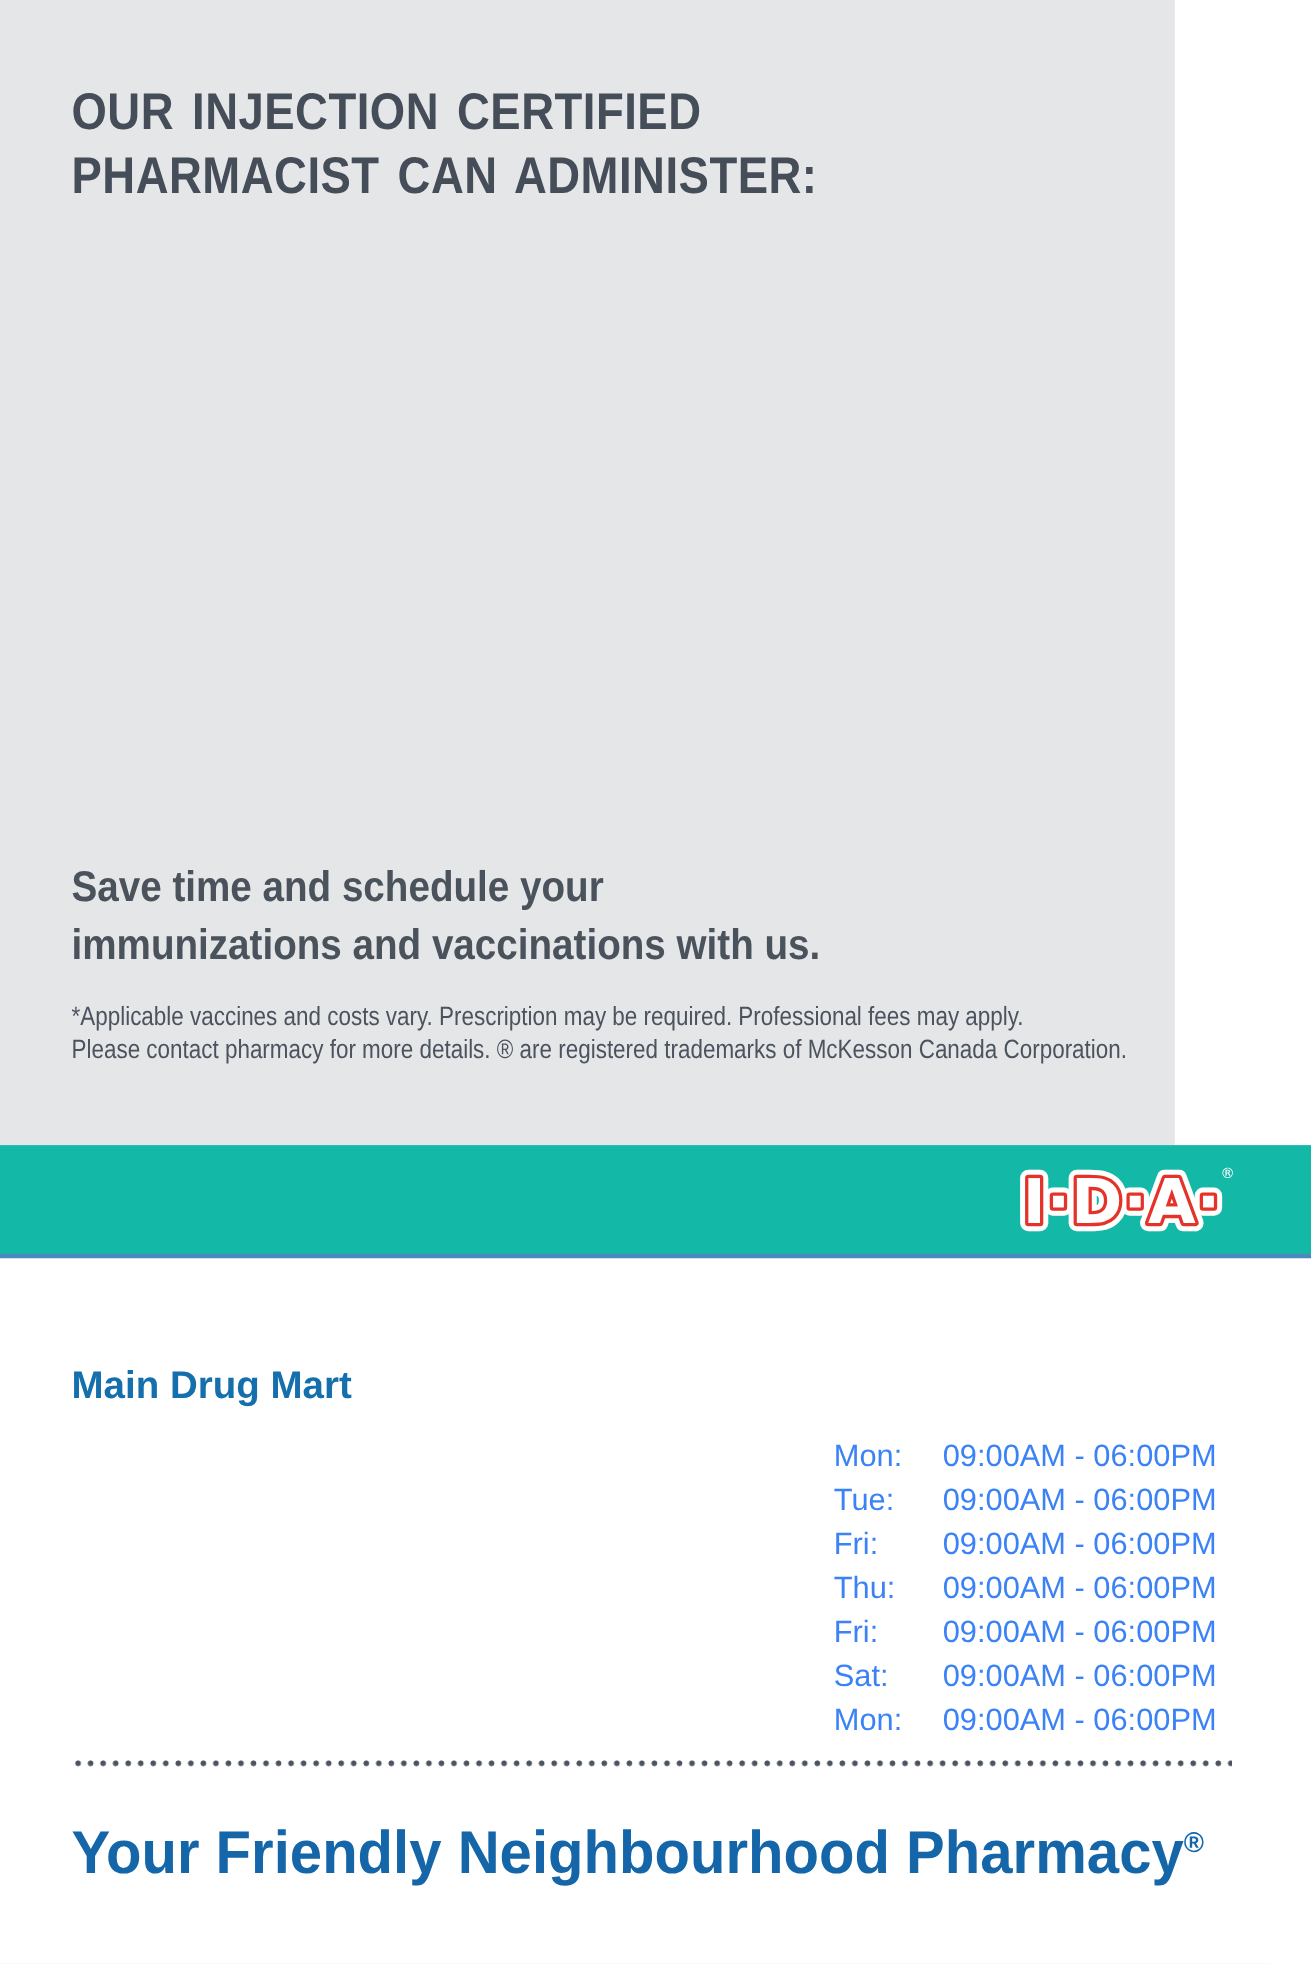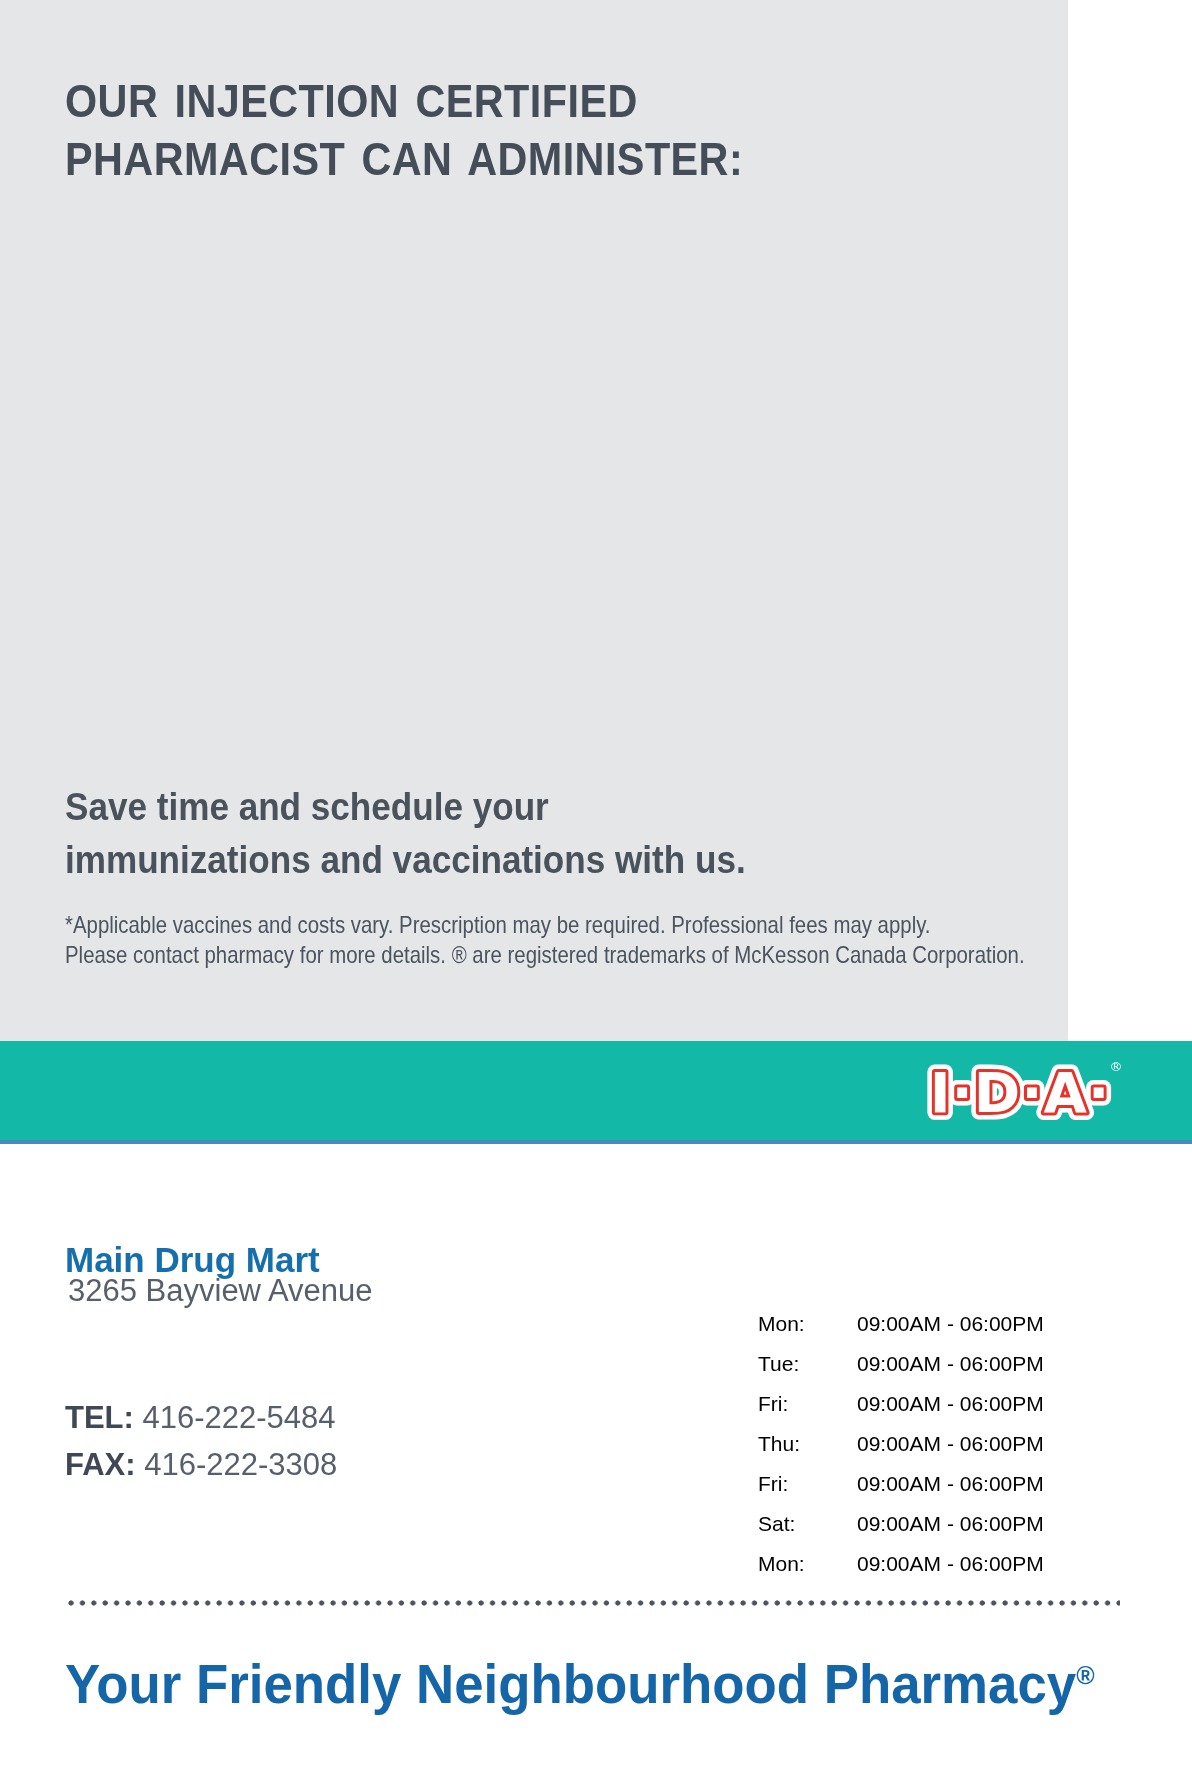--- a/index.html
+++ b/index.html
@@ -26,21 +26,21 @@
 
   
   .info{position:absolute;left:0;top:1144px;width:1192px;height:641px;background:#ffffff;}
   .store-name{position:absolute;left:65px;top:76px;
     font-size:35px;font-weight:bold;color:#156fad;white-space:nowrap;margin-top:20px;}
   .store-address{position:absolute;left:68px;top:122px;
     font-size:31px;color:#575f6b;line-height:50px;white-space:nowrap;}
   .phones{position:absolute;left:65px;top:250px;font-size:31px;line-height:47px;white-space:nowrap;}
   .phones .lbl{font-weight:bold;color:#3f4854;}
   .phones .num{color:#575f6b;}
-  .hours{position:absolute;left:758px;top:160px;font-size:21px;color:#000000;}
+  .hours{position:absolute;left:758px;top:160px;font-size:28px;color:#3b82f6;}
   .hours .row{display:flex;height:40px;align-items:center;}
   .hours .day{width:99px;}
   .hours .time{white-space:nowrap;}
   .dotline{position:absolute;left:68px;top:1600px;width:1052px;height:6px;
     background-image:radial-gradient(circle at 3px 3px,#4c545f 2.3px,rgba(0,0,0,0) 2.9px);
     background-size:11.4px 6px;background-repeat:repeat-x;}
   .tagline{position:absolute;left:65px;top:1652px;
     font-size:55px;font-weight:bold;color:#1566a9;white-space:nowrap;
     transform:scaleX(.96);transform-origin:left top;}
   .tagline sup{font-size:26px;vertical-align:super;line-height:0;}
@@ -71,25 +71,20 @@
       <text x="100" y="59" text-anchor="middle" font-family="DejaVu Sans, sans-serif" font-size="56" font-weight="bold" letter-spacing="1" fill="#ffffff" stroke="#ffffff" stroke-width="15" stroke-linejoin="round" paint-order="stroke">I·D·A·</text>
 
       <text x="100" y="59" text-anchor="middle" font-family="DejaVu Sans, sans-serif" font-size="56" font-weight="bold" letter-spacing="1" fill="#ffffff" stroke="#e5332a" stroke-width="6" stroke-linejoin="round" paint-order="stroke">I·D·A·</text>
       <text x="196" y="18" text-anchor="middle" font-family="DejaVu Sans, sans-serif" font-size="13" fill="#ffffff">®</text>
     </svg>
   </div>
 
   <div class="info">
     <div class="store-name">Main Drug Mart</div>
     <div class="store-address">
-      <div>3265 Bayview Avenue</div>
-    </div>
-    <div class="phones">
-      <div><span class="lbl">TEL:</span> <span class="num">416-222-5484</span></div>
-      <div><span class="lbl">FAX:</span> <span class="num">416-222-3308</span></div>
     </div>
 
     <div class="hours">
       <div class="row">
           <span class="day">Mon:</span>
           <span class="time">09:00AM - 06:00PM</span>
         </div>
       <div class="row">
           <span class="day">Tue:</span>
           <span class="time">09:00AM - 06:00PM</span>

